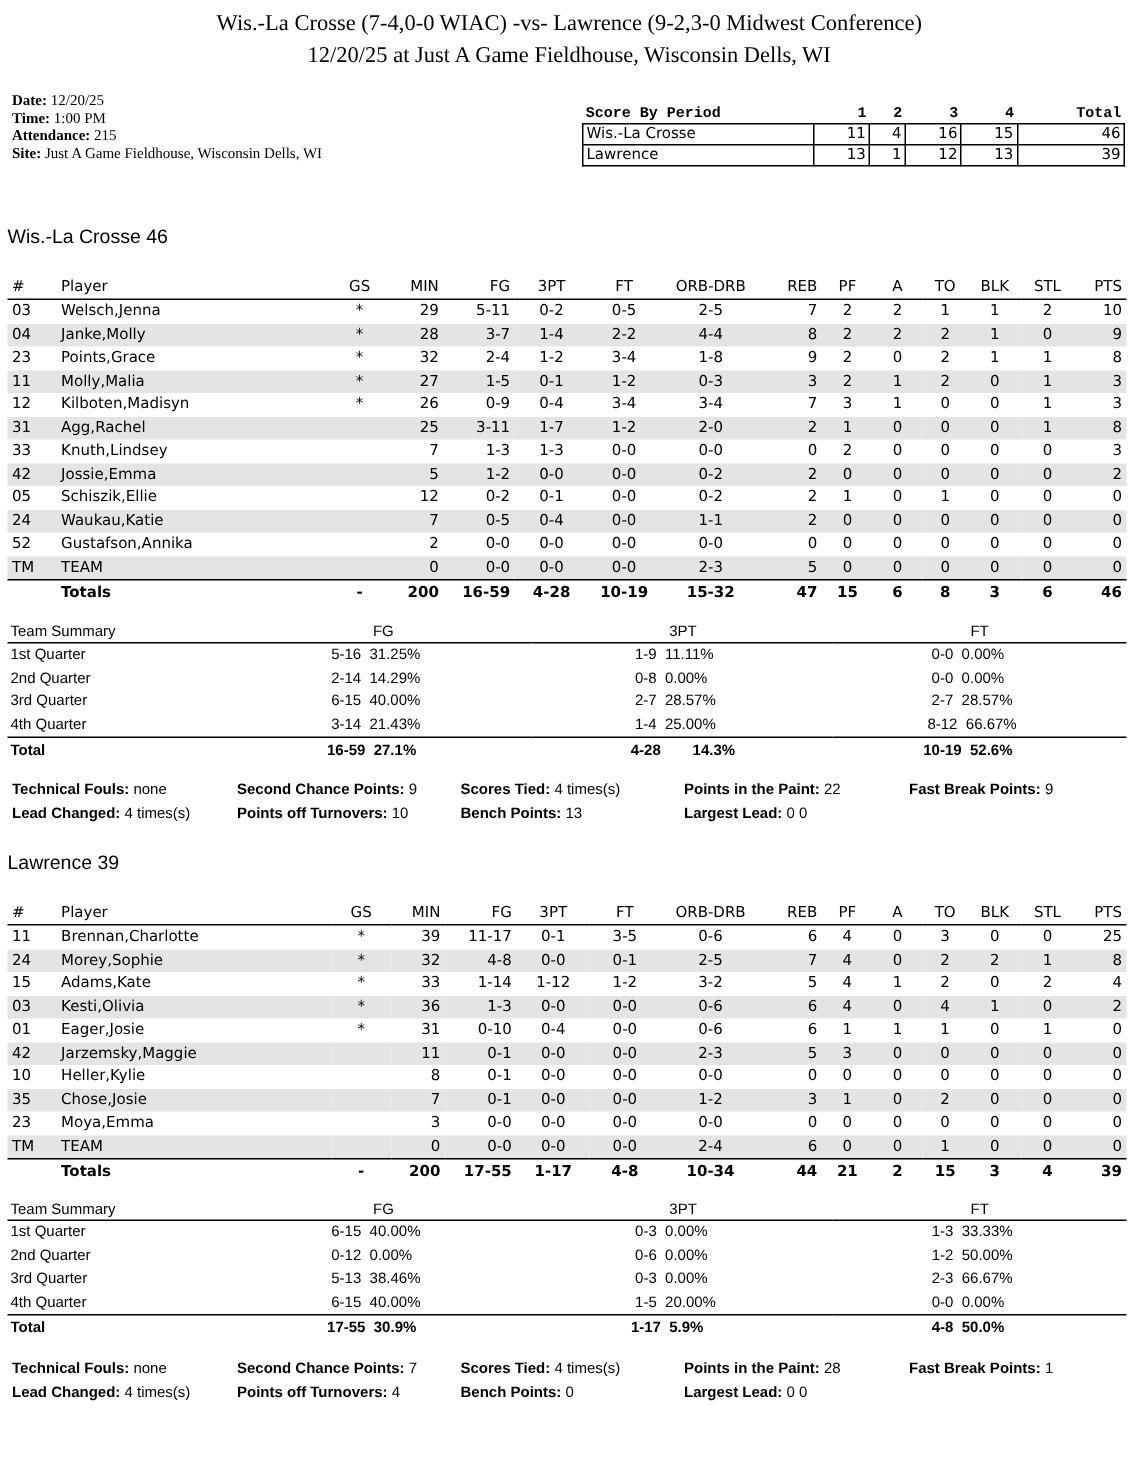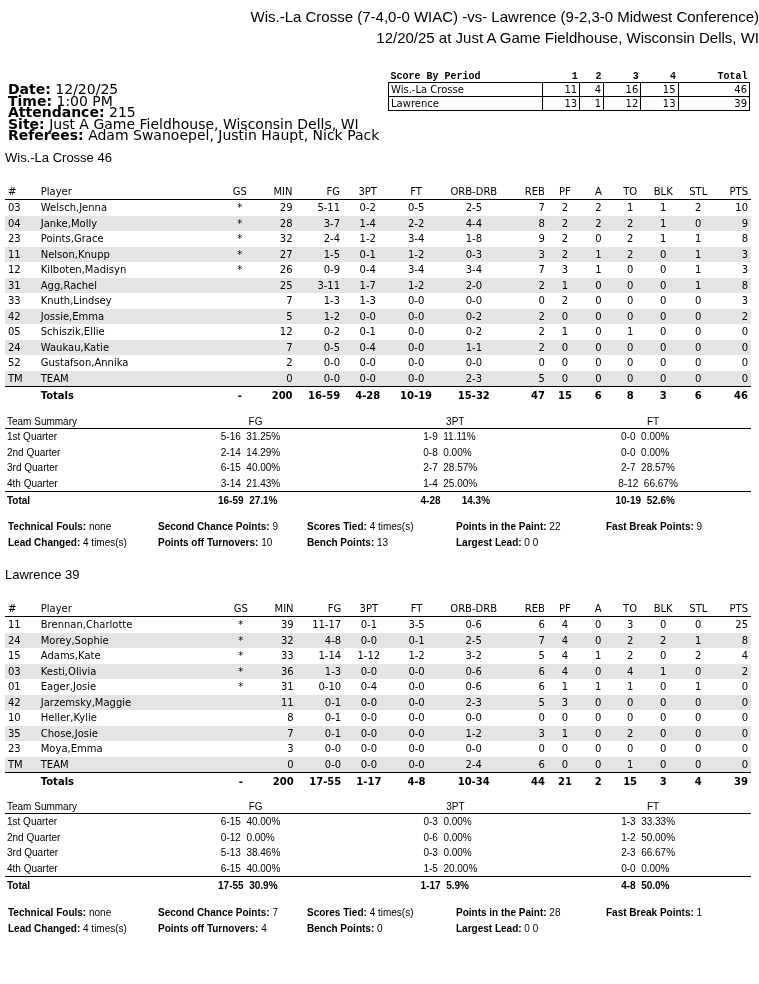--- a/index.html
+++ b/index.html
@@ -1,20 +1,20 @@
 <!DOCTYPE html>
 <html><head>
 <meta charset="utf-8">
 <style>
   html, body { margin: 0; padding: 0; background: #ffffff; }
   body { width: 759px; height: 984px; position: relative; font-family: "DejaVu Sans", sans-serif; color: #000; overflow: hidden; }
-  .title { position: absolute; left: 0; width: 759px; text-align: right; font-family: Liberation Sans, sans-serif; font-size: 15px; }
+  .title { position: absolute; left: 0; width: 759px; text-align: center; font-family: Liberation Serif, serif; font-size: 15px; }
   .t1 { top: 8px; }
   .t2 { top: 29px; }
-  .info { position: absolute; left: 8px; top: 84px; font-size: 14px; line-height: 11.5px; font-weight: normal; }
+  .info { position: absolute; left: 8px; top: 62px; font-size: 10px; line-height: 11.5px; font-weight: normal; font-family: Liberation Serif, serif; }
   .info .lbl { font-weight: bold; }
   .sbp { position: absolute; left: 388px; top: 70px; width: 362px; border-collapse: collapse; font-size: 10px; }
   .sbp th { font-weight: bold; text-align: right; padding: 0 2px; height: 12px; font-family: Liberation Mono, monospace; }
   .sbp th.first { text-align: left; }
   .sbp td { border: 1px solid #000; text-align: right; padding: 0 2px; height: 13px; }
   .sbp td.first { text-align: left; margin-top: 34px; }
   .team-h { position: absolute; left: 5px; font-family: "Liberation Sans", sans-serif; font-size: 13px; }
   table.box { position: absolute; left: 5px; width: 746px; border-collapse: collapse; font-size: 10px; }
   table.box th { font-weight: normal; height: 16px; border-bottom: 1px solid #000; padding: 0 3px; }
   table.box td { height: 15.5px; padding: 0 3px; }
@@ -36,21 +36,20 @@
 <body>
 
 <div class="title t1">Wis.-La Crosse (7-4,0-0 WIAC) -vs- Lawrence (9-2,3-0 Midwest Conference)</div>
 <div class="title t2">12/20/25 at Just A Game Fieldhouse, Wisconsin Dells, WI</div>
 
 <div class="info" id="game-info">
     <div><span class="lbl">Date:</span> <span>12/20/25</span></div>
     <div><span class="lbl">Time:</span> <span>1:00 PM</span></div>
     <div><span class="lbl">Attendance:</span> <span>215</span></div>
     <div><span class="lbl">Site:</span> <span>Just A Game Fieldhouse, Wisconsin Dells, WI</span></div>
-    <div><span class="lbl">Referees:</span> <span>Adam Swanoepel, Justin Haupt, Nick Pack</span></div>
   </div>
 
 <table class="sbp">
   <thead>
     <tr>
       <th class="first" style="width:150px">Score By Period</th>
       <th>1</th>
       <th>2</th>
       <th>3</th>
       <th>4</th>
@@ -146,21 +145,21 @@
           <td class="r">9</td>
           <td class="c">2</td>
           <td class="c">0</td>
           <td class="c">2</td>
           <td class="c">1</td>
           <td class="c">1</td>
           <td class="r">8</td>
         </tr>
         <tr class="alt">
           <td class="l">11</td>
-          <td class="l">Nelson,Knupp</td>
+          <td class="l">Molly,Malia</td>
           <td class="c">*</td>
           <td class="r">27</td>
           <td class="r">1-5</td>
           <td class="c">0-1</td>
           <td class="c">1-2</td>
           <td class="c">0-3</td>
           <td class="r">3</td>
           <td class="c">2</td>
           <td class="c">1</td>
           <td class="c">2</td>

